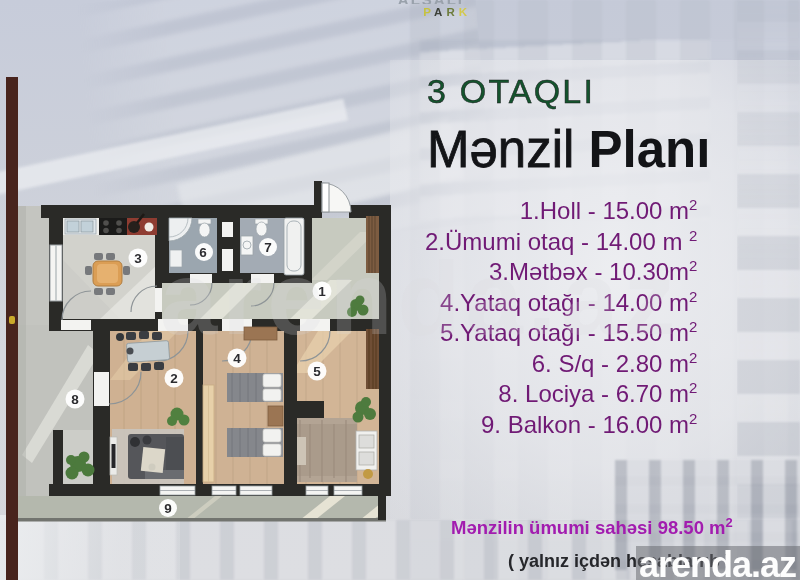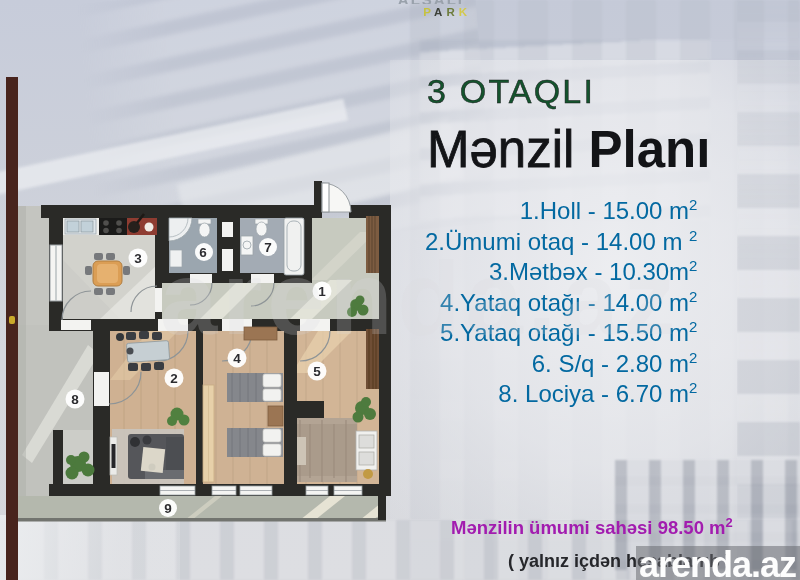--- a/index.html
+++ b/index.html
@@ -446,28 +446,29 @@
 
       <circle cx="168" cy="508" r="9" fill="#ffffff" opacity=".95"></circle>
         <text x="168" y="513">9</text>
     </g>
   </svg>
 
   <div class="abs" style="left:427px;top:72px;font-size:34px;color:#14532d;letter-spacing:2.2px;-webkit-text-stroke:.5px #17181a;">3 OTAQLI</div>
 
   <div class="abs" style="left:427px;top:120px;font-size:51px;color:#131417;-webkit-text-stroke:.8px #131417;">Mənzil <span style="font-weight:bold;margin-top:12px;-webkit-text-stroke:0;">Planı</span></div>
 
-  <div class="abs" style="left:425px;top:196px;font-size:24px;line-height:30.55px;color:#0369a1;white-space:nowrap;">
+  <div class="abs" style="left:425px;top:196px;font-size:24px;line-height:30.55px;color:#701a75;white-space:nowrap;">
     <div>1.Holl - 15.00 m<sup style="font-size:15px;line-height:0;">2</sup></div>
     <div>2.Ümumi otaq - 14.00 m <sup style="font-size:15px;line-height:0;">2</sup></div>
     <div>3.Mətbəx - 10.30m<sup style="font-size:15px;line-height:0;">2</sup></div>
     <div>4.Yataq otağı - 14.00 m<sup style="font-size:15px;line-height:0;">2</sup></div>
     <div>5.Yataq otağı - 15.50 m<sup style="font-size:15px;line-height:0;">2</sup></div>
     <div>6. S/q - 2.80 m<sup style="font-size:15px;line-height:0;">2</sup></div>
     <div>8. Lociya - 6.70 m<sup style="font-size:15px;line-height:0;">2</sup></div>
+    <div>9. Balkon - 16.00 m<sup style="font-size:15px;line-height:0;">2</sup></div>
   </div>
 
   <div class="abs" style="left:451px;top:515px;font-size:18.5px;font-weight:bold;color:#a21caf;white-space:nowrap;">Mənzilin ümumi sahəsi 98.50 m<sup style="font-size:13px;">2</sup></div>
 
   <div class="abs" style="left:508px;top:551px;font-size:18px;font-weight:bold;color:#26272b;white-space:nowrap;">( yalnız içdən hesablanıb )</div>
 
   <div class="abs" style="left:160px;top:240px;font-size:103px;font-weight:bold;letter-spacing:5px;color:rgba(218,220,224,.22);">arenda.az</div>
 
   <div class="abs" style="left:636px;top:546px;width:164px;height:34px;background:rgba(103,105,111,.52);"></div>
 

